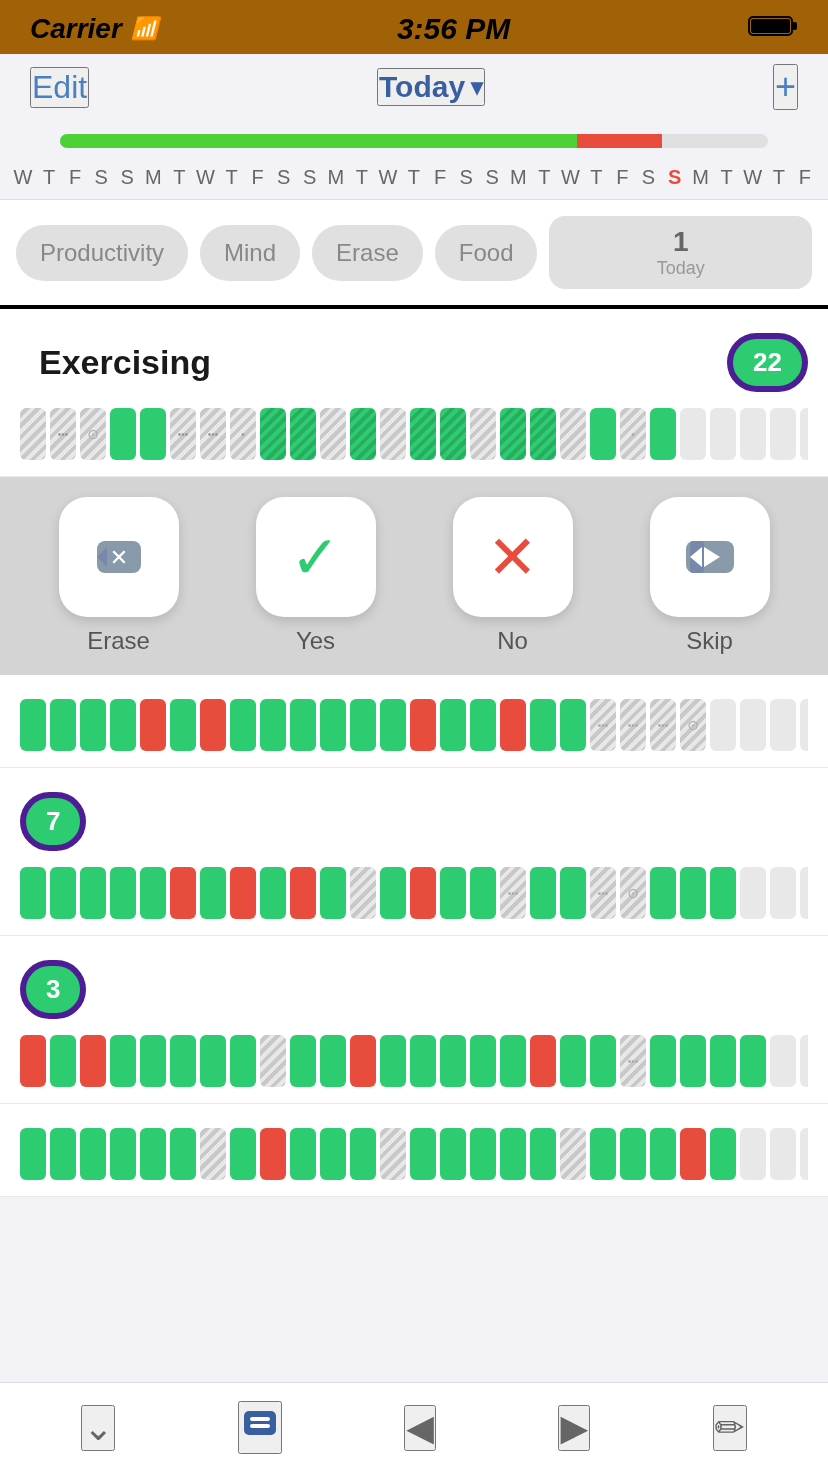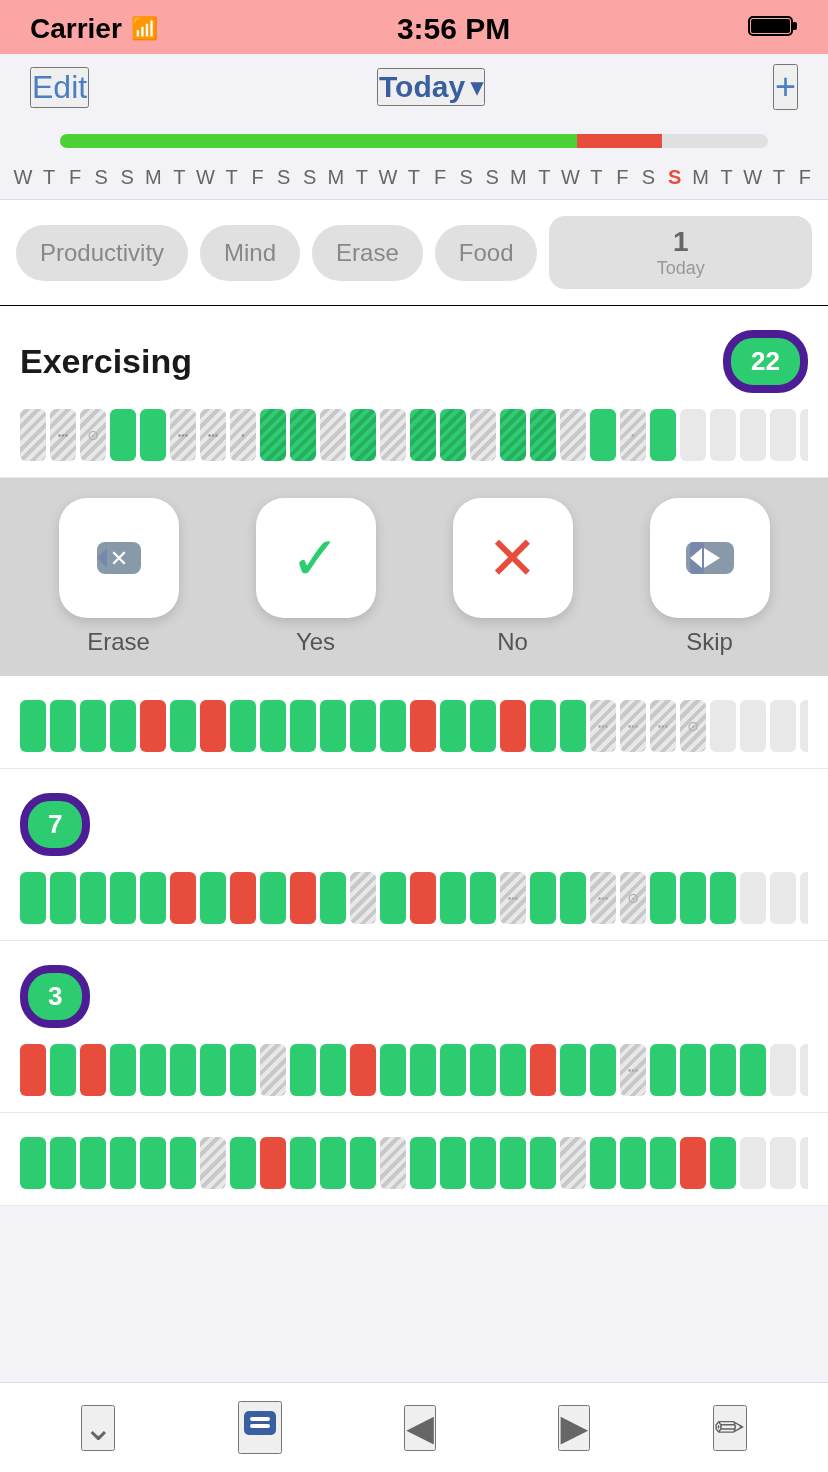--- a/index.html
+++ b/index.html
@@ -11,22 +11,23 @@
       font-family: -apple-system, 'Helvetica Neue', Arial, sans-serif;
       overflow-x: hidden;
     }
 
     
     .status-bar {
       display: flex;
       justify-content: space-between;
       align-items: center;
       padding: 12px 30px 8px;
-      background: #fca5a5;
+      background: #a16207;
       height: 54px;
+      font-style: italic;
     }
     .status-left { font-size: 28px; font-weight: 600; color: #000; display: flex; align-items: center; gap: 10px; }
     .wifi-icon { font-size: 22px; }
     .status-center { font-size: 30px; font-weight: 600; color: #000; }
     .status-right { font-size: 24px; }
 
     
     .header {
       background: #f2f2f7;
       padding: 10px 30px 0;
@@ -78,21 +79,21 @@
     .calendar-days span { flex: 1; text-align: center; }
     .calendar-days .today-letter { color: #e74c3c; font-weight: 700; }
 
     
     .category-tabs {
       background: #fff;
       padding: 16px 16px;
       display: flex;
       gap: 12px;
       align-items: center;
-      border-bottom: 1px solid #000000;
+      border-bottom: 4px solid #000000;
     }
     .tab-pill {
       background: #e0e0e0;
       border-radius: 50px;
       padding: 14px 24px;
       font-size: 24px;
       color: #888;
       font-weight: 500;
       white-space: nowrap;
     }
@@ -120,29 +121,30 @@
     .habit-header {
       display: flex;
       justify-content: space-between;
       align-items: center;
       margin-bottom: 16px;
     }
     .habit-name {
       font-size: 34px;
       font-weight: 700;
       color: #1a1a1a;
+      margin-left: 19px;
     }
     .streak-badge {
       background: #2ecc71;
       border-radius: 30px;
       padding: 8px 20px;
       color: #fff;
       font-size: 26px;
       font-weight: 700;
-      border: 8px solid #4c1d95;
+      border: 6px solid #4c1d95;
     }
     .streak-dots {
       display: flex;
       align-items: center;
       gap: 12px;
     }
     .dot { width: 18px; height: 18px; border-radius: 50%; }
     .dot-green { background: #2ecc71; }
     .dot-empty { background: transparent; border: 2px solid #ccc; }
 

